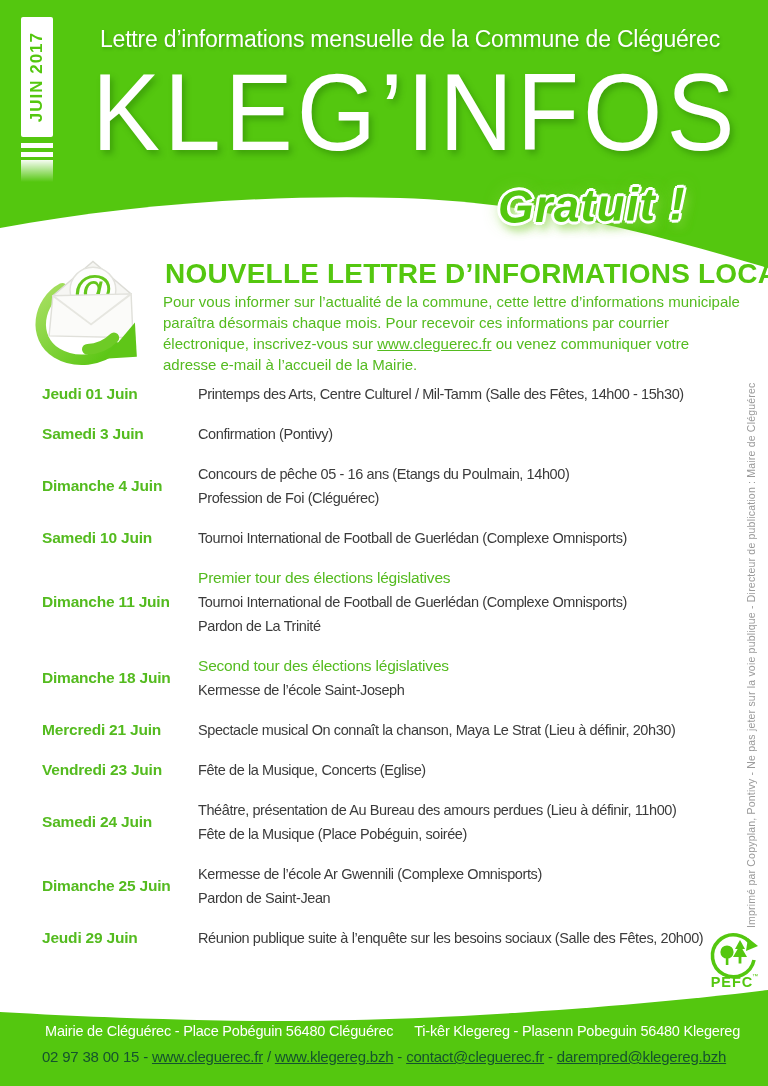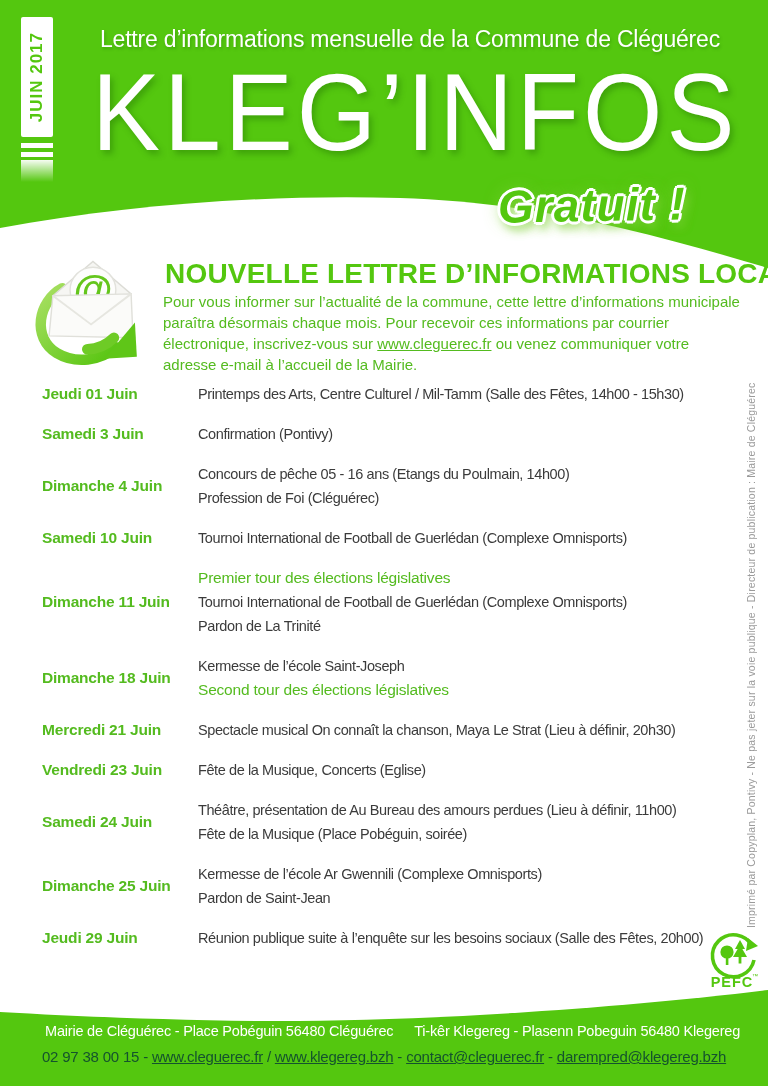--- a/index.html
+++ b/index.html
@@ -166,22 +166,22 @@
         <div class="event-date">Dimanche 11 Juin</div>
         <div>
           <div class="event-line"><span class="seg-highlight">Premier tour des élections législatives</span></div>
           <div class="event-line"><span>Tournoi International de Football de Guerlédan (Complexe Omnisports)</span></div>
           <div class="event-line"><span>Pardon de La Trinité</span></div>
         </div>
       </div>
       <div class="event-row">
         <div class="event-date">Dimanche 18 Juin</div>
         <div>
+          <div class="event-line"><span class="seg-highlight">Second tour des élections législatives</span></div>
           <div class="event-line"><span>Kermesse de l’école Saint-Joseph</span></div>
-          <div class="event-line"><span class="seg-highlight">Second tour des élections législatives</span></div>
         </div>
       </div>
       <div class="event-row">
         <div class="event-date">Mercredi 21 Juin</div>
         <div>
           <div class="event-line"><span>Spectacle musical </span><span class="seg-italic">On connaît la chanson</span><span>,  Maya Le Strat (Lieu à définir, 20h30)</span></div>
         </div>
       </div>
       <div class="event-row">
         <div class="event-date">Vendredi 23 Juin</div>

